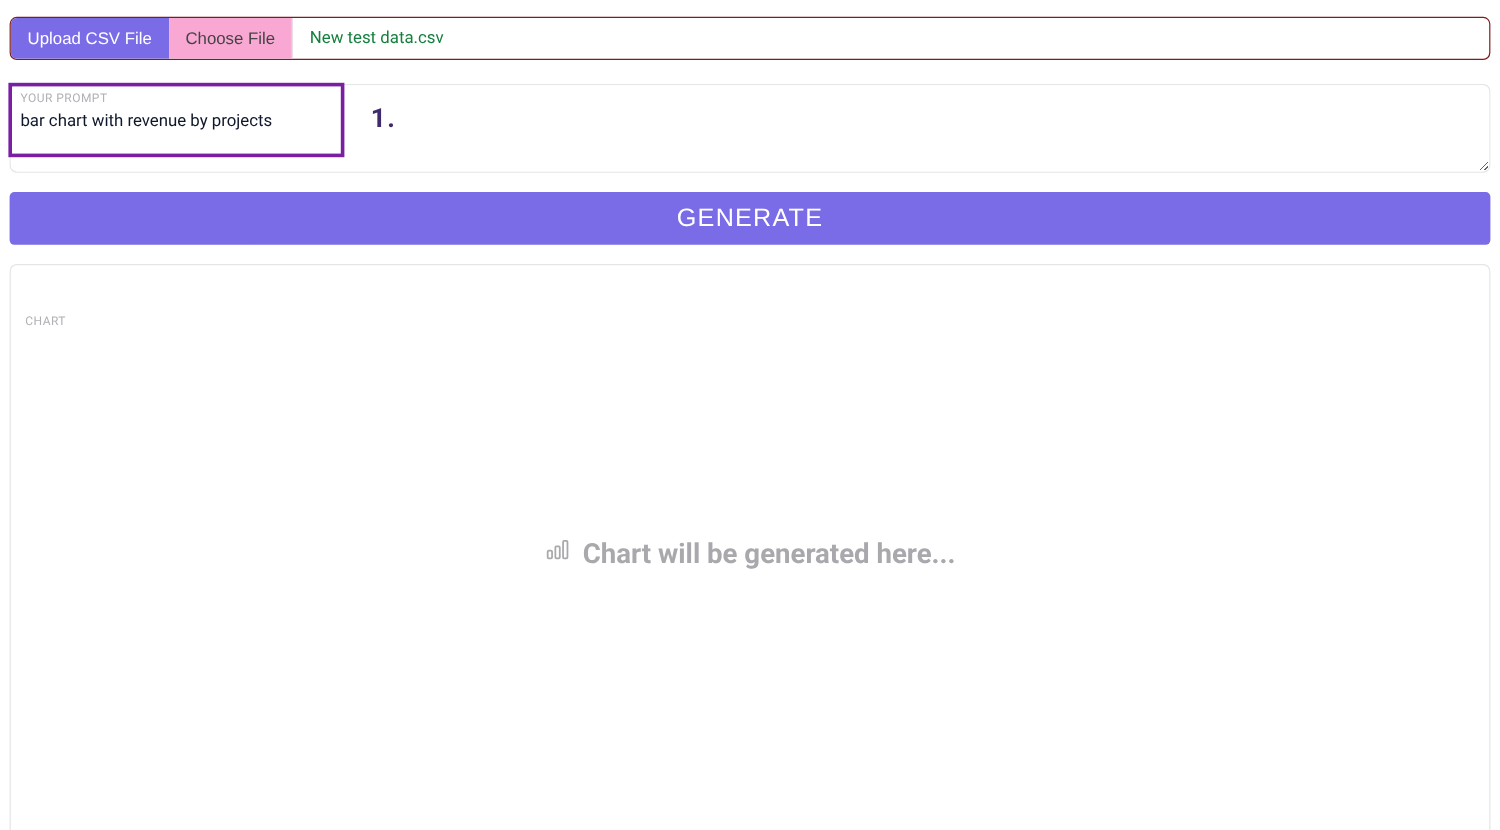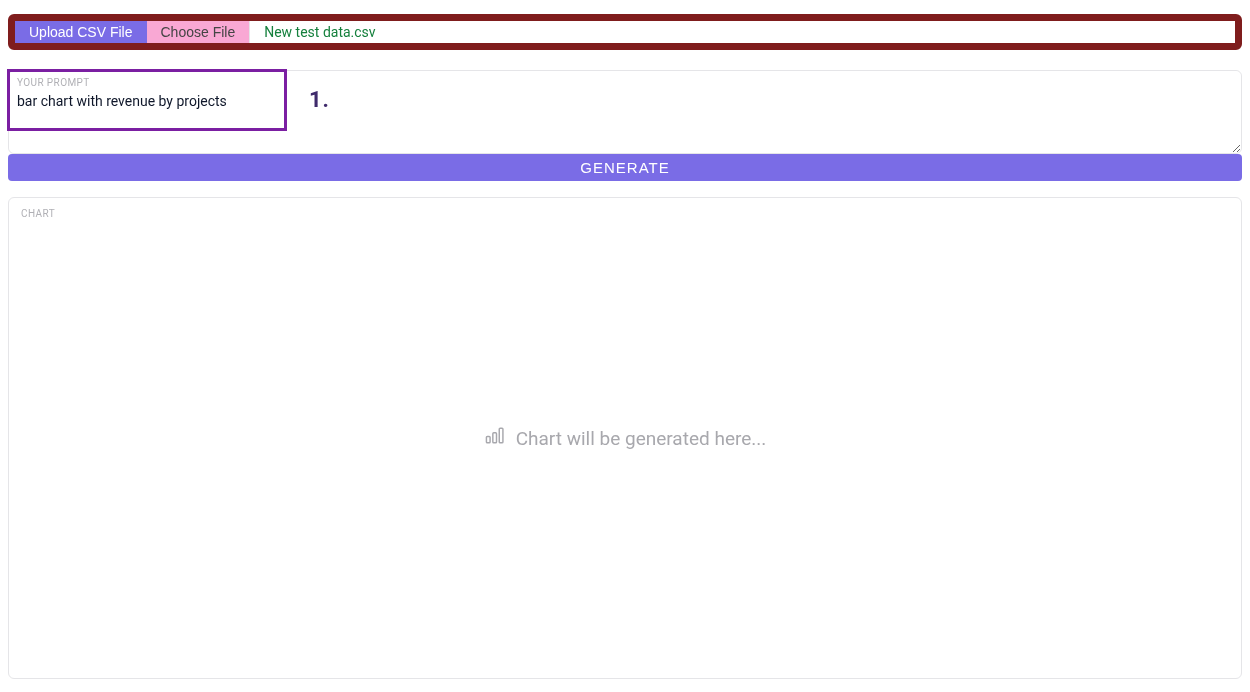--- a/index.html
+++ b/index.html
@@ -10,21 +10,21 @@
     body {
       font-family: -apple-system, BlinkMacSystemFont, "Segoe UI", Roboto, Helvetica, Arial, sans-serif;
       background: #ffffff;
       width: 1250px;
       height: 692px;
       padding: 14px 8px;
     }
     .upload-row {
       display: flex;
       align-items: stretch;
-      border: 7px solid #7f1d1d;
+      border: 1px solid #7f1d1d;
       border-radius: 6px;
       overflow: hidden;
       height: 36px;
     }
     .upload-btn {
       background: #7a6ce6;
       color: #ffffff;
       border: none;
       padding: 0 14px;
       font-size: 14px;
@@ -51,21 +51,21 @@
       display: flex;
       align-items: center;
       flex: 1;
     }
     .prompt-outer {
       position: relative;
       margin-top: 20px;
       border: 1px solid #e5e5e8;
       border-radius: 6px;
       padding: 0;
-      height: 84px;
+      height: 74px;
     }
     .prompt-highlight {
       position: absolute;
       top: -2px;
       left: -2px;
       width: 280px;
       height: 62px;
       border: 3px solid #7b1fa2;
       pointer-events: none;
       z-index: 3;
@@ -95,55 +95,56 @@
       position: absolute;
       left: 300px;
       top: 16px;
       font-size: 22px;
       font-weight: 700;
       color: #3f2a6b;
       letter-spacing: 1px;
     }
     .generate-btn {
       width: 100%;
-      margin-top: 0;
-      height: 27px;
+      margin-top: 16px;
+      height: 44px;
       background: #7a6ce6;
       color: #ffffff;
       border: none;
       border-radius: 4px;
-      font-size: 15px;
+      font-size: 21px;
       font-weight: 500;
       letter-spacing: 1px;
       cursor: pointer;
     }
     .chart-panel {
       margin-top: 16px;
       border: 1px solid #e5e5e8;
       border-radius: 6px;
       height: 482px;
       position: relative;
       padding: 10px 12px;
     }
     .chart-label {
       font-size: 10px;
       letter-spacing: 0.4px;
       color: #b0b0b5;
+      margin-top: 32px;
     }
     .chart-placeholder {
       position: absolute;
       top: 50%;
       left: 50%;
       transform: translate(-50%, -50%);
       display: flex;
       align-items: center;
       gap: 10px;
       color: #a8a8ad;
-      font-size: 19px;
-      font-weight: 400;
+      font-size: 23px;
+      font-weight: 700;
     }
     .chart-icon svg {
       width: 22px;
       height: 22px;
       stroke: #a8a8ad;
       fill: none;
       stroke-width: 1.6;
     }
   </style>
 </head>

